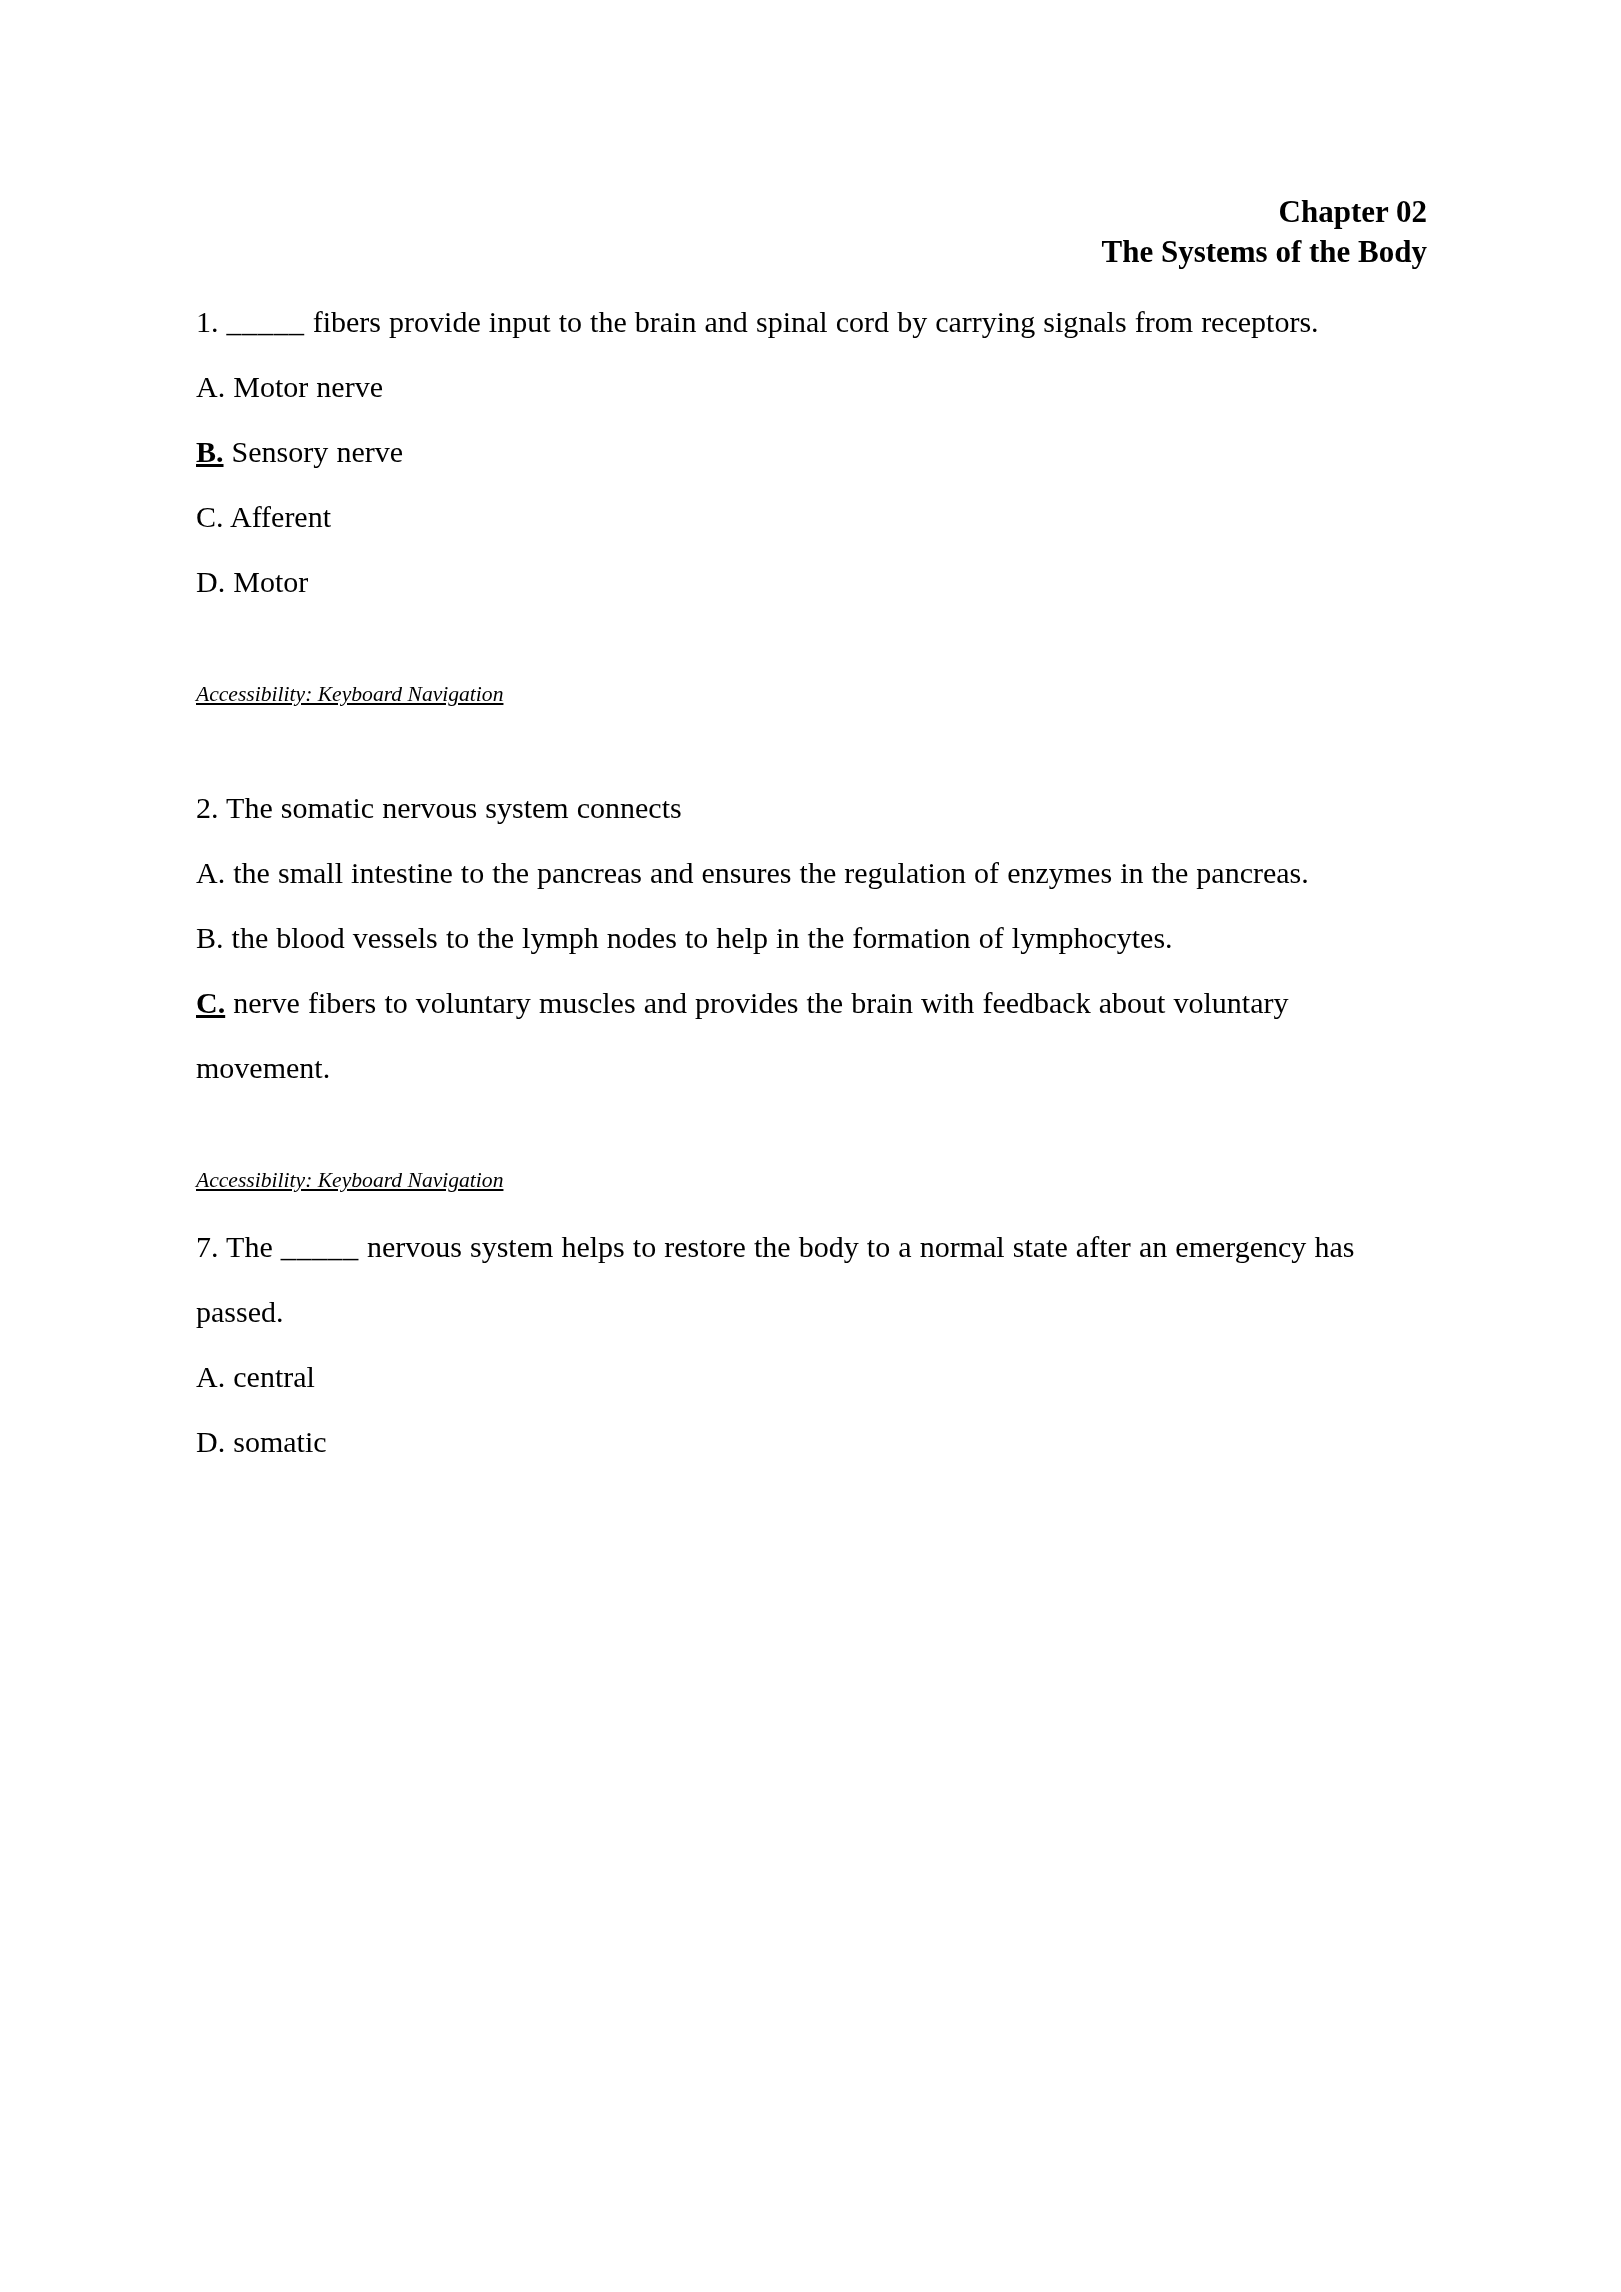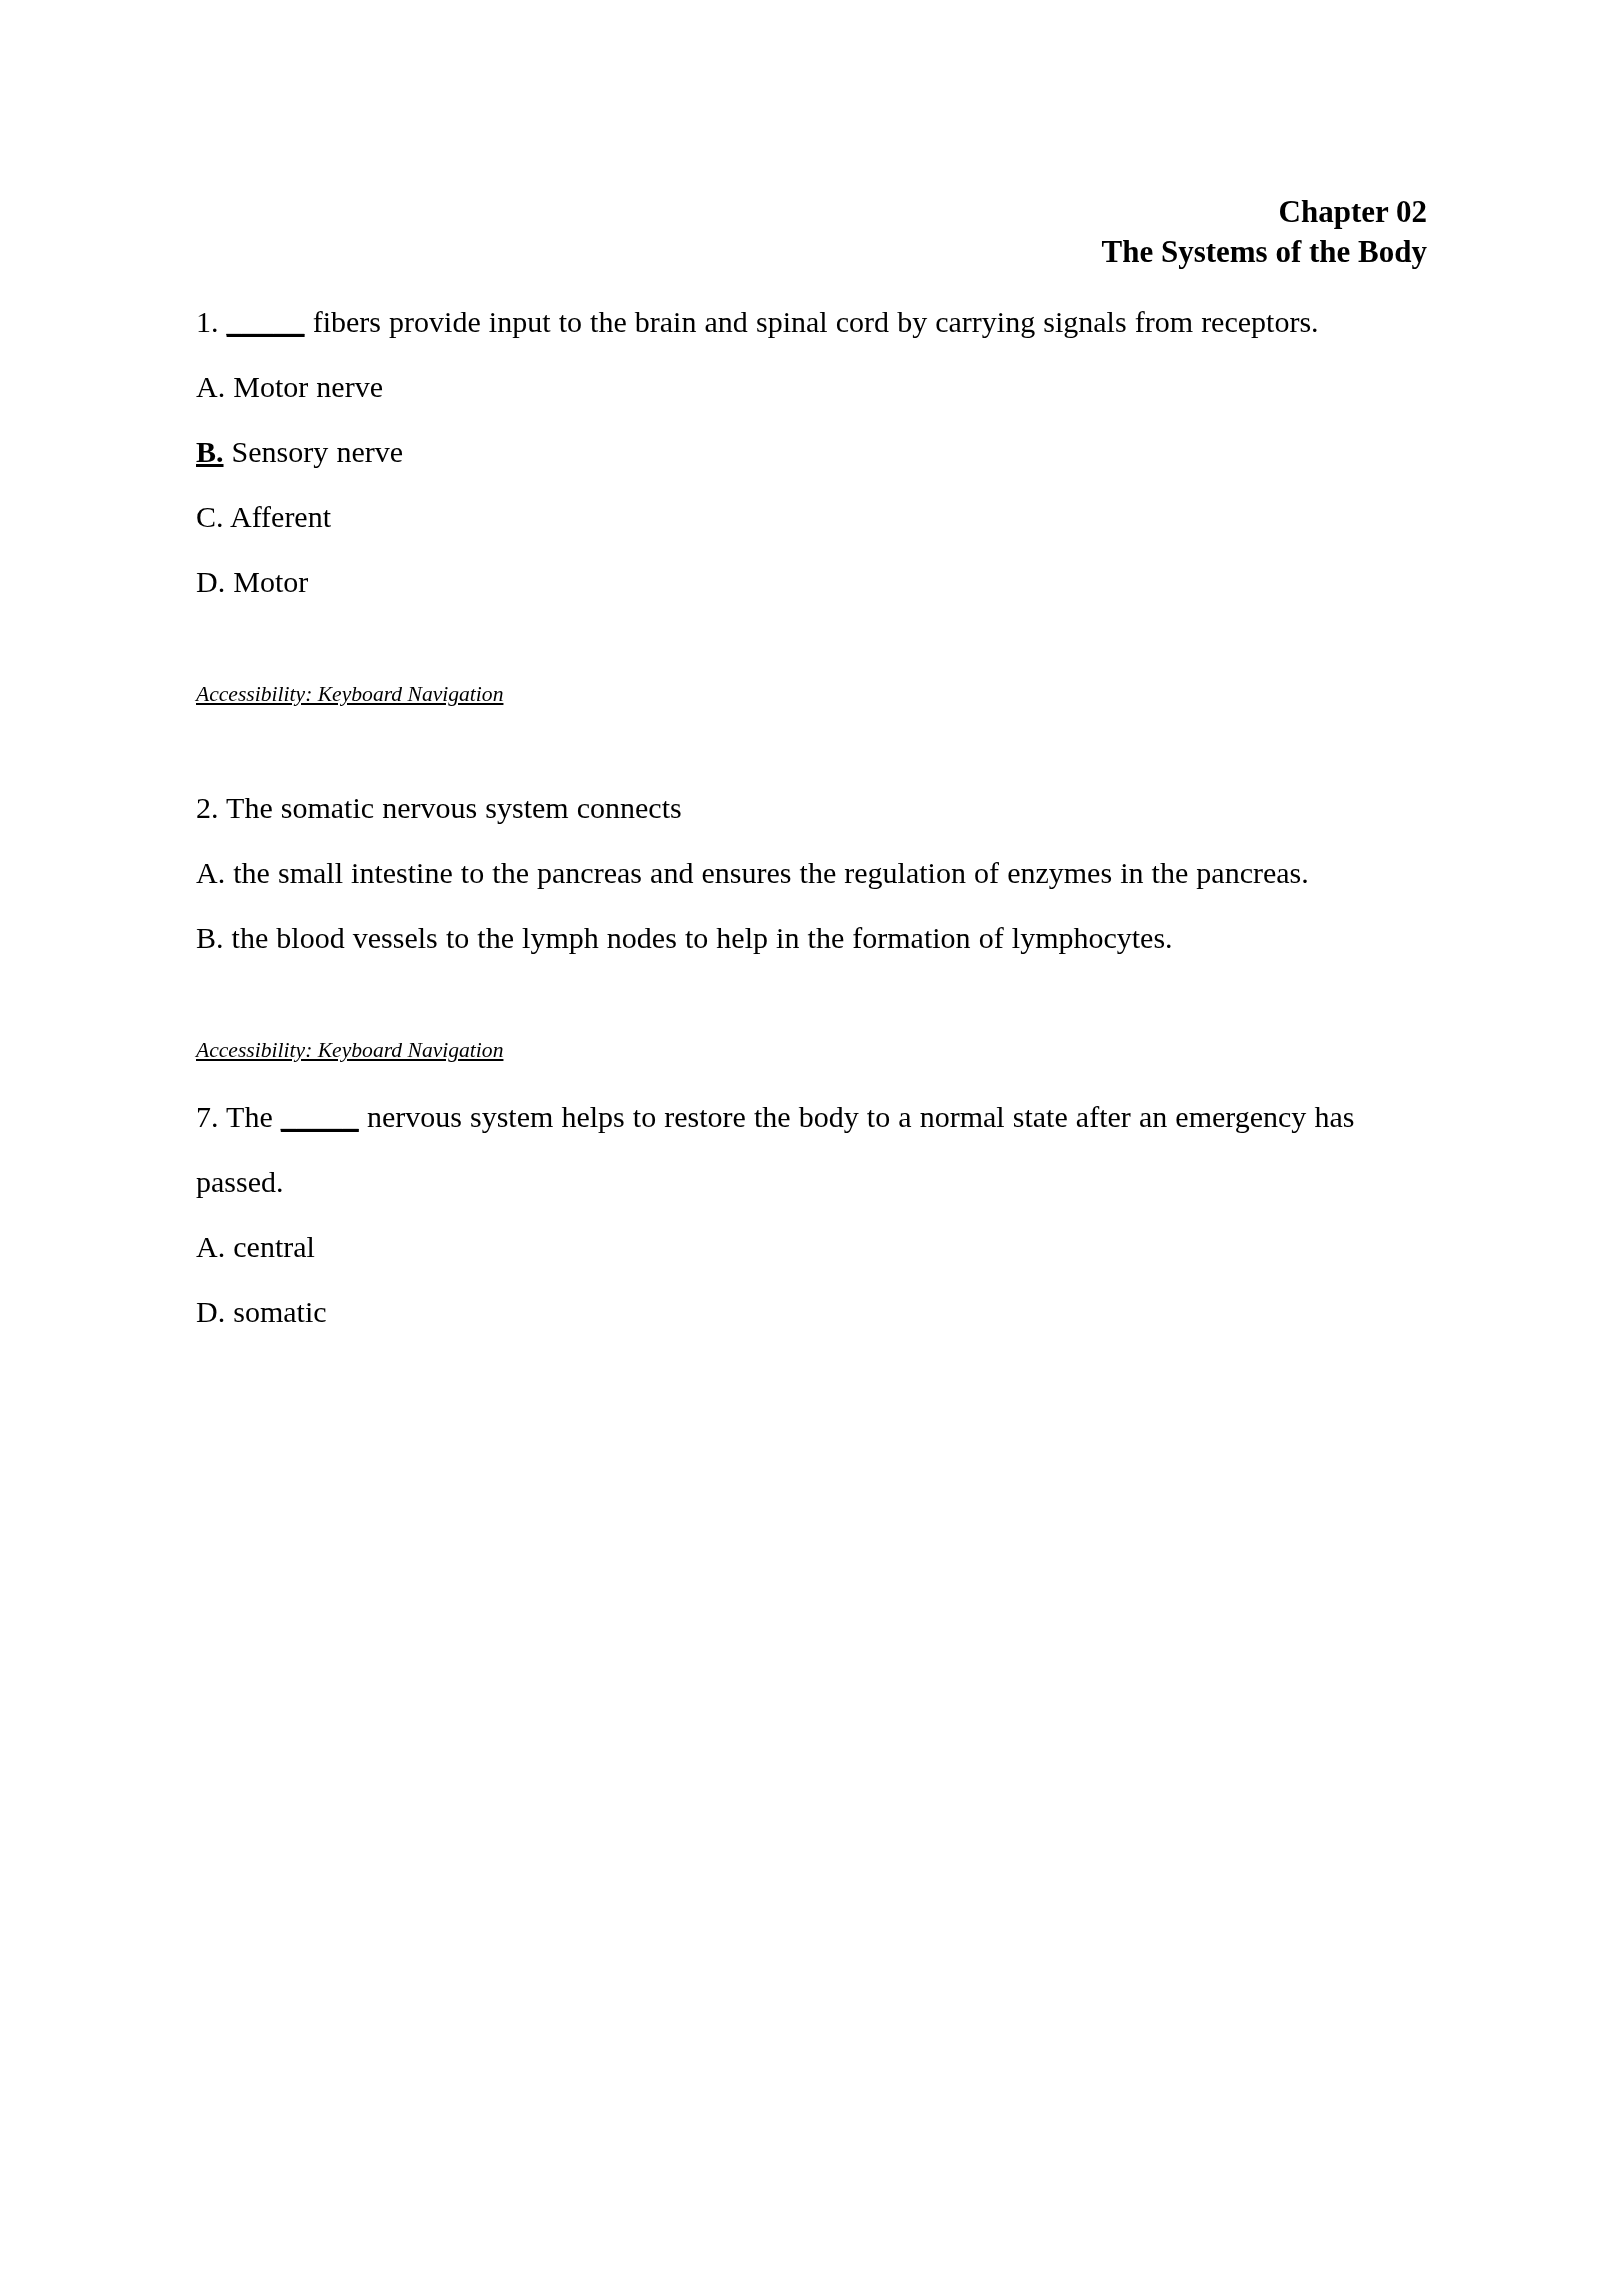--- a/index.html
+++ b/index.html
@@ -52,21 +52,20 @@
     word-spacing: 0.02em;
   }
   .q-option .opt-letter {
     white-space: nowrap;
   }
   .opt-letter.correct {
     font-weight: bold;
     text-decoration: underline;
   }
   .blank {
-    text-decoration: underline;
     letter-spacing: 0.02em;
   }
   
   .meta-line {
     font-size: 21.6px;
     font-style: italic;
     line-height: 39px;
     margin: 0;
     text-decoration: underline;
   }
@@ -102,20 +101,21 @@
 
     <div class="spacer-lg"></div>
 
     <div class="question-block">
       <p class="q-stem">2. The somatic nervous system connects</p>
 
       <p class="q-option"><span class="opt-letter">A.</span><span> the small intestine to the pancreas and ensures the regulation of enzymes in the pancreas.</span></p>
 
       <p class="q-option"><span class="opt-letter">B.</span><span> the blood vessels to the lymph nodes to help in the formation of lymphocytes.</span></p>
 
+      <p class="q-option"><span class="opt-letter correct">C.</span><span> nerve fibers to voluntary muscles and provides the brain with feedback about voluntary movement.</span></p>
 
 
       <div class="spacer-lg"></div>
 
       <p class="meta-line">Accessibility: Keyboard Navigation</p>
     </div>
 
     <div class="spacer-xs"></div>
 
     <div class="question-block">

